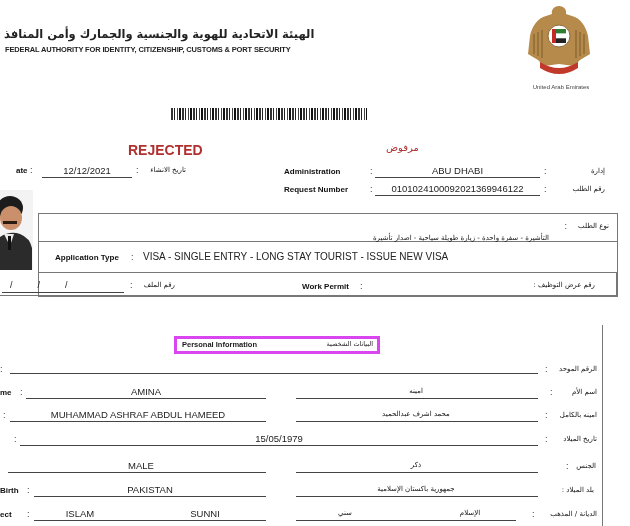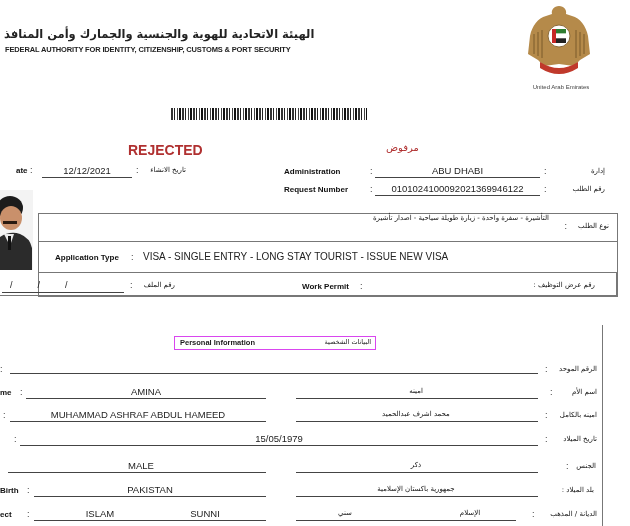--- a/index.html
+++ b/index.html
@@ -35,21 +35,21 @@
 
   
   .photo { left:0; top:190px; width:33px; height:80px; overflow:hidden; background:#f2f2f2; }
 
   
   .appbox { left:38px; top:213px; width:578px; height:82px; border:1px solid #777; }
   .appbox .row1 { position:absolute; left:0; top:0; width:100%; height:27px; border-bottom:1.5px solid #777; }
   .appbox .row2 { position:absolute; left:0; top:28px; width:100%; height:30px; border-bottom:1.5px solid #777; }
 
   .section-title {
-    left:174px; top:336px; width:200px; height:12px; border:1px solid #d946ef;
+    left:174px; top:336px; width:200px; height:12px; border:3px solid #d946ef;
     font-size:7.5px; font-weight:bold;
   }
   .vrule { left:602px; top:325px; width:0; height:201px; border-left:1px solid #777; }
 </style>
 </head>
 <body>
 
 <div class="abs hdr-ar ar">الهيئة الاتحادية للهوية والجنسية والجمارك وأمن المنافذ</div>
 <div class="abs hdr-en">FEDERAL AUTHORITY FOR IDENTITY, CITIZENSHIP, CUSTOMS &amp; PORT SECURITY</div>
 
@@ -109,21 +109,21 @@
     <path d="M-4 80 L-4 50 Q8 40 20 44 Q30 48 32 58 L32 80 Z" fill="#2b2b2b"></path>
     <path d="M4 44 L10 56 L14 44 Z" fill="#e8e8e8"></path>
     <rect x="8" y="46" width="3" height="14" fill="#111"></rect>
   </svg>
 </div>
 
 <div class="abs appbox">
   <div class="row1">
     <div class="abs arlbl ar" style="right:8px;top:8px;">نوع الطلب</div>
     <div class="abs colon" style="right:50px;top:7px;">:</div>
-    <div class="abs arlbl ar" style="right:68px;top:0;">التأشيرة - سفرة واحدة - زيارة طويلة سياحية - اصدار تأشيرة</div>
+    <div class="abs arlbl ar" style="right:68px;top:20px;">التأشيرة - سفرة واحدة - زيارة طويلة سياحية - اصدار تأشيرة</div>
   </div>
   <div class="row2">
     <div class="abs lbl" style="left:8px;top:11px;margin-left:8px;">Application Type</div>
     <div class="abs colon" style="left:92px;top:10px;">:</div>
     <div class="abs" style="left:104px;top:9px;font-size:10px;color:#222;white-space:nowrap;">VISA - SINGLE ENTRY - LONG STAY TOURIST - ISSUE NEW VISA</div>
   </div>
 </div>
 
 <div class="abs" style="left:0;top:273px;width:616px;height:22px;border-bottom:1px solid #777;border-right:1px solid #777;"></div>
 <div class="abs" style="left:10px;top:280px;font-size:9px;color:#222;white-space:pre;">/          /          /</div>
@@ -178,20 +178,20 @@
 <div class="abs lbl" style="left:0;top:486px;">Birth</div>
 <div class="abs colon" style="left:27px;top:485px;">:</div>
 <div class="abs val" style="left:34px;top:484px;width:232px;">PAKISTAN</div>
 <div class="abs line" style="left:34px;top:496px;width:232px;"></div>
 <div class="abs arlbl ar" style="left:296px;top:485px;width:240px;text-align:center;">جمهورية باكستان الإسلامية</div>
 <div class="abs line" style="left:296px;top:496px;width:242px;"></div>
 <div class="abs arlbl ar" style="left:550px;top:486px;width:44px;"><span>بلد الميلاد</span> :</div>
 
 <div class="abs lbl" style="left:0;top:510px;">ect</div>
 <div class="abs colon" style="left:27px;top:509px;">:</div>
-<div class="abs val" style="left:70px;top:508px;width:60px;">ISLAM</div>
+<div class="abs val" style="left:50px;top:508px;width:60px;">ISLAM</div>
 <div class="abs val" style="left:175px;top:508px;width:60px;">SUNNI</div>
 <div class="abs line" style="left:34px;top:520px;width:232px;"></div>
 <div class="abs arlbl ar" style="left:320px;top:509px;width:50px;text-align:center;">سني</div>
 <div class="abs arlbl ar" style="left:440px;top:509px;width:60px;text-align:center;">الإسلام</div>
 <div class="abs line" style="left:296px;top:520px;width:220px;"></div>
 <div class="abs colon" style="left:532px;top:509px;">:</div>
 <div class="abs arlbl ar" style="left:540px;top:510px;width:57px;">الديانة / المذهب</div>
 
 </body></html>

